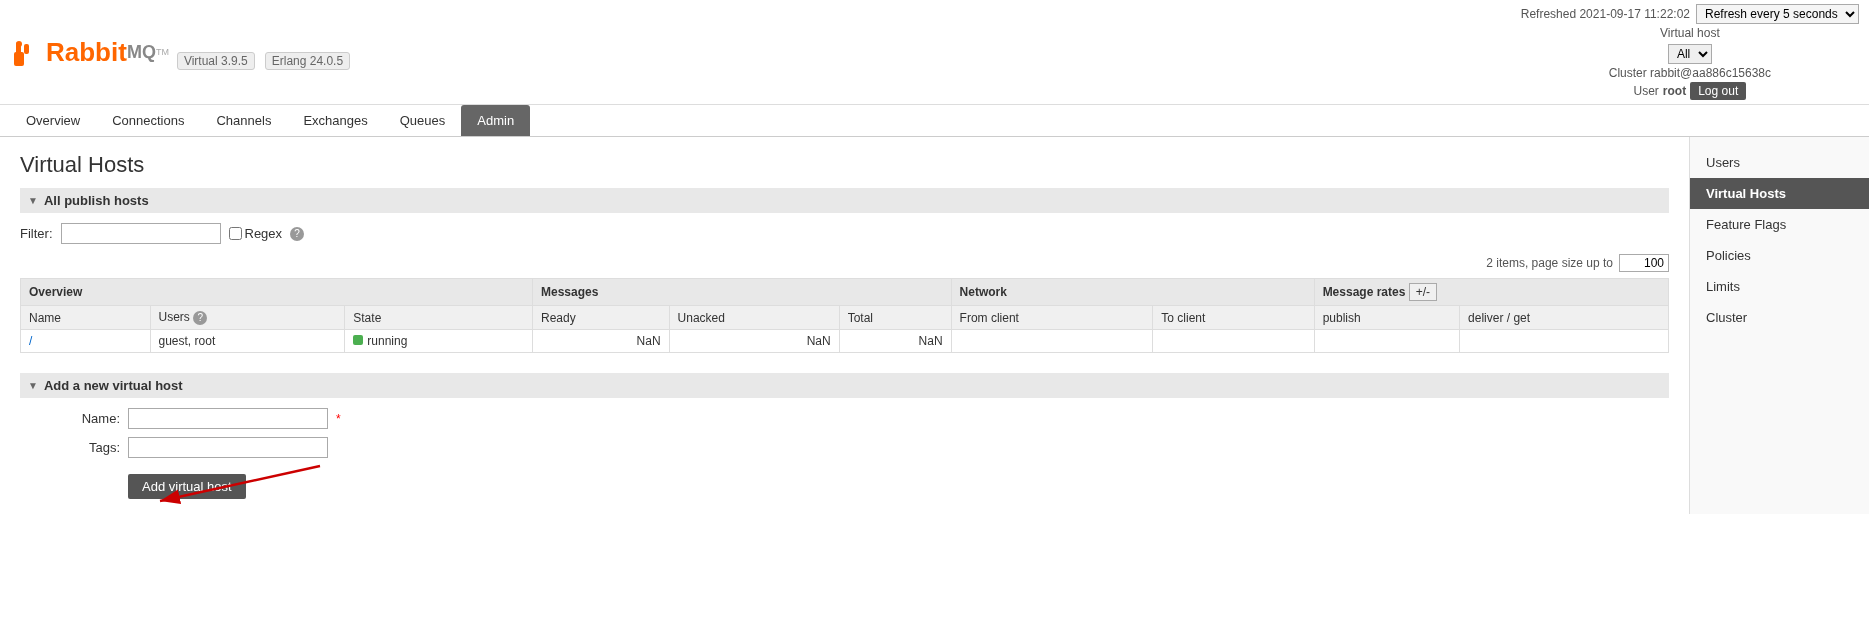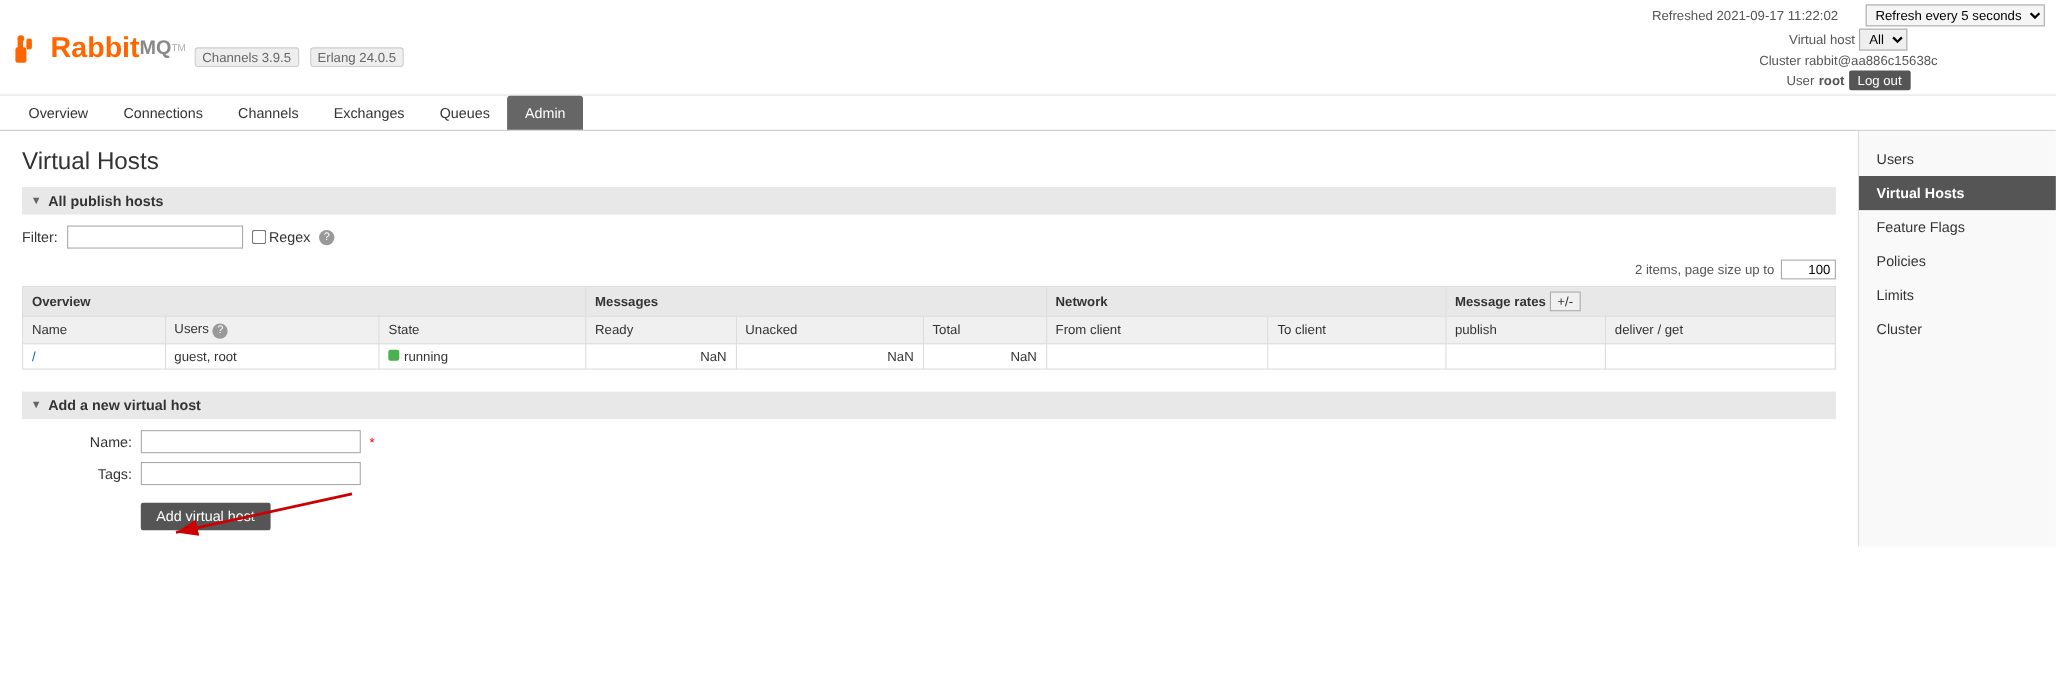--- a/index.html
+++ b/index.html
@@ -24,23 +24,22 @@
       font-size: 12px;
     }
 
     .top-right { display: flex; flex-direction: column; align-items: center; gap: 2px; font-size: 12px; color: #555; }
     .refresh-row { display: flex; align-items: center; gap: 6px; }
     .refresh-select {
       font-size: 12px;
       border: 1px solid #aaa;
       padding: 1px 4px;
       background: #f5f5f5;
-      margin-left: 19px;
-    }
-    .vhost-row { display: flex; align-items: center; gap: 4px; }
+    }
+    .vhost-row { display: flex; align-items: center; gap: 4px; flex-direction: column; }
     .vhost-select { font-size: 12px; border: 1px solid #aaa; padding: 1px 4px; }
     .cluster-row { font-size: 12px; }
     .user-row { display: flex; align-items: center; gap: 4px; }
     .logout-btn {
       background: #555;
       color: #fff;
       border: none;
       padding: 2px 8px;
       cursor: pointer;
       font-size: 12px;
@@ -174,21 +173,21 @@
         <rect x="4" y="18" width="10" height="14" rx="2" fill="#f60"></rect>
         <rect x="6" y="8" width="5" height="12" rx="2" fill="#f60"></rect>
         <rect x="14" y="10" width="5" height="10" rx="2" fill="#f60"></rect>
         <circle cx="9" cy="10" r="3" fill="#f60"></circle>
       </svg>
       <span style="font-size:26px;font-weight:bold;color:#f60;">Rabbit</span>
         <span style="font-size:18px;font-weight:bold;color:#888;">MQ</span>
         <span style="font-size:9px;color:#aaa;vertical-align:super;">TM</span>
     </div>
     <div class="version-info">
-      <span class="version-badge">Channels 3.9.5</span>
+      <span class="version-badge">Virtual 3.9.5</span>
       <span class="version-badge">Erlang 24.0.5</span>
     </div>
   </div>
   <div class="top-right">
     <div class="refresh-row">
       <span>Refreshed 2021-09-17 11:22:02</span>
       <select class="refresh-select">
         <option>Refresh every 5 seconds</option>
       </select>
     </div>

